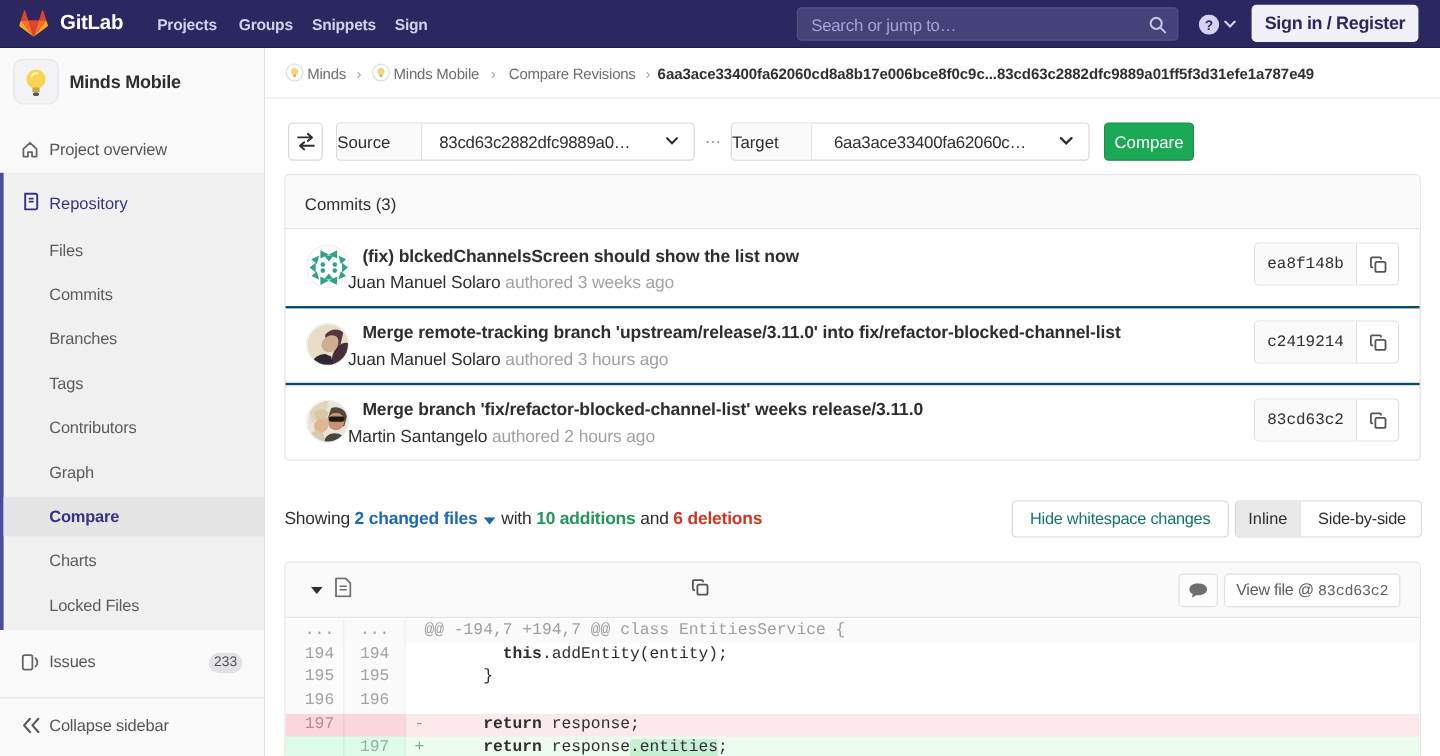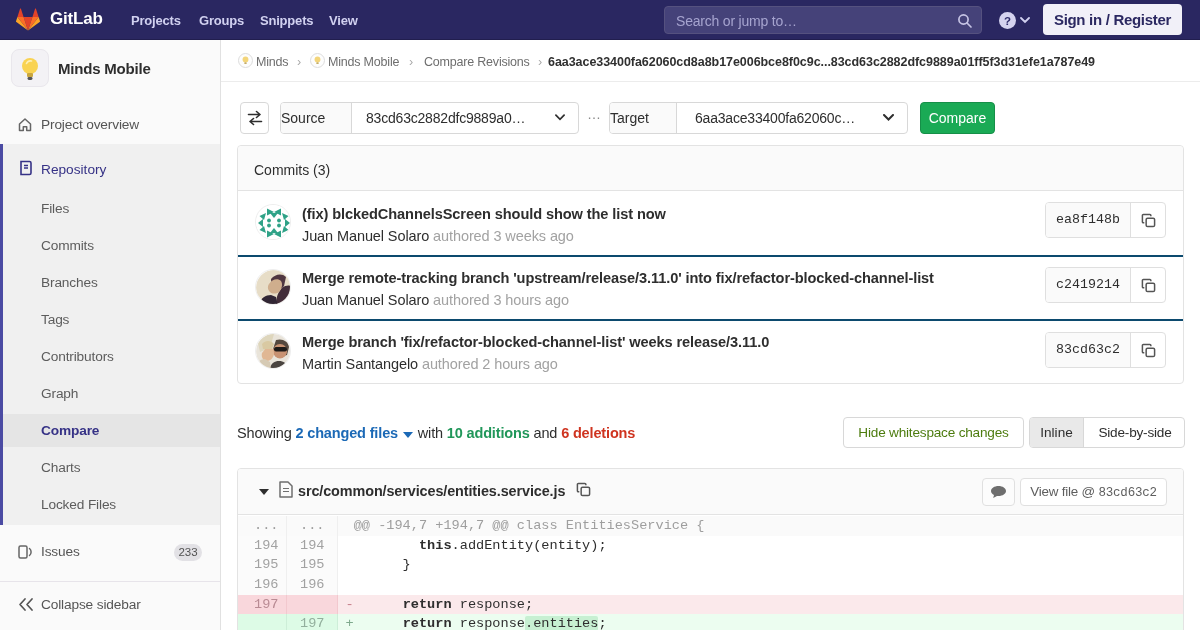--- a/index.html
+++ b/index.html
@@ -46,32 +46,32 @@
 .icaret { position:absolute; right:13px; top:11px; }
 #dots3 { position:absolute; left:366px; top:66px; color:#888; font-size:14px; letter-spacing:1px; }
 #comparebtn { position:absolute; left:699px; top:62px; width:75px; height:32px; background:#1aaa55; border:1px solid #168f48; border-radius:4px; color:#fff; font-size:14px; text-align:center; line-height:30px; }
 
 #commits-card { position:absolute; left:16px; top:105px; width:947px; height:239px; border:1px solid #e3e3e3; border-radius:4px; background:#fff; }
 #commits-head { position:absolute; left:0; top:0; width:100%; height:45px; background:#fafafa; border-bottom:1px solid #e3e3e3; border-radius:4px 4px 0 0; font-size:14px; color:#2e2e2e; line-height:48px; padding-left:16px; }
 .commit-row { position:absolute; left:0; width:100%; border-bottom:2px solid #0c4a6e; }
 .cavatar { position:absolute; left:17px; width:36px; height:36px; border-radius:50%; border:1px solid #eee; overflow:hidden; }
 .cavatar svg { display:block; }
 .ctitle { position:absolute; left:64px; font-size:14.6px; font-weight:bold; color:#2e2e2e; letter-spacing:-0.1px; }
-.cauthor { position:absolute; left:64px; font-size:14.5px; color:#a2a2a2; letter-spacing:-0.1px; }
+.cauthor { position:absolute; left:52px; font-size:14.5px; color:#a2a2a2; letter-spacing:-0.1px; }
 .cname { color:#2e2e2e; }
 .shabox { position:absolute; right:17px; width:121px; height:36px; border:1px solid #dfdfdf; border-radius:4px; background:#fff; }
 .shatxt { position:absolute; left:0; top:0; width:85px; height:34px; background:#fafafa; border-right:1px solid #dfdfdf; border-radius:3px 0 0 3px; font-family:"Liberation Mono",monospace; font-size:13.3px; color:#2e2e2e; text-align:center; line-height:34px; }
 .shacopy { position:absolute; left:85px; top:0; width:34px; height:34px; text-align:center; }
 .shacopy svg { margin-top:10px; }
 
 #showing { position:absolute; left:16px; top:385px; font-size:14.5px; color:#2e2e2e; letter-spacing:-0.15px; }
 #showing .blue { color:#1b69b6; font-weight:bold; }
 #showing .green { color:#21975a; font-weight:bold; }
 #showing .red { color:#cf3420; font-weight:bold; }
-#btn-ws { position:absolute; left:622px; top:377px; width:181px; height:31px; background:#fff; border:1px solid #d8d8d8; border-radius:4px; font-size:13.6px; color:#4d7c0f; text-align:center; line-height:29px; letter-spacing:-0.2px; }
+#btn-ws { position:absolute; left:622px; top:377px; width:181px; height:31px; background:#fff; border:1px solid #d8d8d8; border-radius:4px; font-size:13.6px; color:#0f766e; text-align:center; line-height:29px; letter-spacing:-0.2px; }
 #btn-group { position:absolute; left:808px; top:377px; width:156px; height:31px; border:1px solid #d8d8d8; border-radius:4px; background:#fff; }
 #btn-inline { position:absolute; left:0; top:0; width:54px; height:29px; background:#e9e9e9; border-right:1px solid #d8d8d8; border-radius:3px 0 0 3px; font-size:13.6px; color:#2e2e2e; text-align:center; line-height:29px; }
 #btn-sbs { position:absolute; left:55px; top:0; width:100px; height:29px; font-size:13.6px; color:#2e2e2e; text-align:center; line-height:29px; letter-spacing:-0.2px; }
 
 #diff-card { position:absolute; left:16px; top:428px; width:947px; height:210px; border:1px solid #e3e3e3; border-radius:4px 4px 0 0; background:#fff; overflow:hidden; }
 #diff-head { position:absolute; left:0; top:0; width:100%; height:46px; background:#fafafa; border-bottom:1px solid #e3e3e3; }
 #diff-fname { position:absolute; left:60px; top:14px; font-size:14.4px; font-weight:bold; color:#2e2e2e; letter-spacing:-0.1px; }
 #btn-bubble { position:absolute; right:168px; top:9px; width:33px; height:28px; background:#fcfcfc; border:1px solid #e0e0e0; border-radius:4px; text-align:center; }
 #btn-bubble svg { margin-top:7px; }
 #btn-viewfile { position:absolute; right:16px; top:9px; width:147px; height:28px; background:#fff; border:1px solid #e0e0e0; border-radius:4px; font-size:13.4px; color:#5e5e5e; text-align:center; line-height:26px; letter-spacing:-0.2px; }
@@ -100,21 +100,21 @@
     <path fill="#fca326" d="m12.27 74.73-11.74 36.14a8 8 0 0 0 2.9 8.94l101.63 73.84z"></path>
     <path fill="#e24329" d="M12.27 74.73h54.15L43.15 3.1c-1.2-3.68-6.41-3.68-7.6 0z"></path>
     <path fill="#fc6d26" d="m105.06 193.65 38.64-118.92h54.15z"></path>
     <path fill="#fca326" d="m197.85 74.73 11.74 36.14a8 8 0 0 1-2.9 8.94l-101.63 73.84z"></path>
     <path fill="#e24329" d="M197.85 74.73H143.7L166.94 3.1c1.2-3.68 6.41-3.68 7.6 0z"></path>
   </svg>
   <div id="logotype">GitLab</div>
   <div class="navlink" style="left:131px;">Projects</div>
   <div class="navlink" style="left:199px;">Groups</div>
   <div class="navlink" style="left:260px;">Snippets</div>
-  <div class="navlink" style="left:329px;">View</div>
+  <div class="navlink" style="left:329px;">Sign</div>
   <div id="searchbox">
     <span class="ph">Search or jump to…</span>
     <svg width="16" height="16" viewBox="0 0 16 16">
         <circle cx="6.5" cy="6.5" r="4.6" fill="none" stroke="#c6c4e4" stroke-width="1.7"></circle>
         <path d="M10 10l4 4" stroke="#c6c4e4" stroke-width="1.7" stroke-linecap="round"></path>
       </svg>
   </div>
   <svg id="qmark" width="17" height="17" viewBox="0 0 17 17">
       <circle cx="8.5" cy="8.5" r="8.5" fill="#d5d3ef"></circle>
       <text x="8.5" y="12.6" text-anchor="middle" font-size="11.5" font-weight="bold" fill="#2e2b69" font-family="Liberation Sans,sans-serif">?</text>
@@ -321,21 +321,20 @@
 
   <div id="diff-card">
     <div id="diff-head">
       <svg style="position:absolute; left:21px; top:20px;" width="10" height="6" viewBox="0 0 10 6">
           <path d="M0 0h10L5 6z" fill="#2e2e2e"></path>
         </svg>
       <svg style="position:absolute; left:41px; top:12px;" width="14" height="17" viewBox="0 0 14 17">
           <path d="M1 1h8l4 4v11H1z" fill="none" stroke="#6e6e6e" stroke-width="1.5" stroke-linejoin="round"></path>
           <path d="M4 7.5h6M4 10.5h6" stroke="#6e6e6e" stroke-width="1.2"></path>
         </svg>
-      <span id="diff-fname">src/common/services/entities.service.js</span>
       <span style="position:absolute; left:338px; top:13px;"><svg width="15" height="15" viewBox="0 0 16 16">
             <rect x="5.5" y="5.5" width="9" height="9" rx="1.5" fill="none" stroke="#555" stroke-width="1.6"></rect>
             <path d="M10.5 3.5v-1a1 1 0 0 0-1-1h-7a1 1 0 0 0-1 1v7a1 1 0 0 0 1 1h1" fill="none" stroke="#555" stroke-width="1.6"></path>
           </svg></span>
       <div id="btn-bubble"><svg width="15" height="13" viewBox="0 0 15 13">
             <path d="M7.5 0C3.4 0 0 2.2 0 5c0 1.7 1.2 3.2 3 4.1L2.2 12 6 10c.5.1 1 .1 1.5.1 4.1 0 7.5-2.2 7.5-5S11.6 0 7.5 0z" fill="#6e6e6e"></path>
           </svg></div>
       <div id="btn-viewfile">View file @ <span style="font-family:'Liberation Mono',monospace; font-size:12.5px;">83cd63c2</span></div>
     </div>
     <table id="difftable" cellspacing="0" cellpadding="0">

